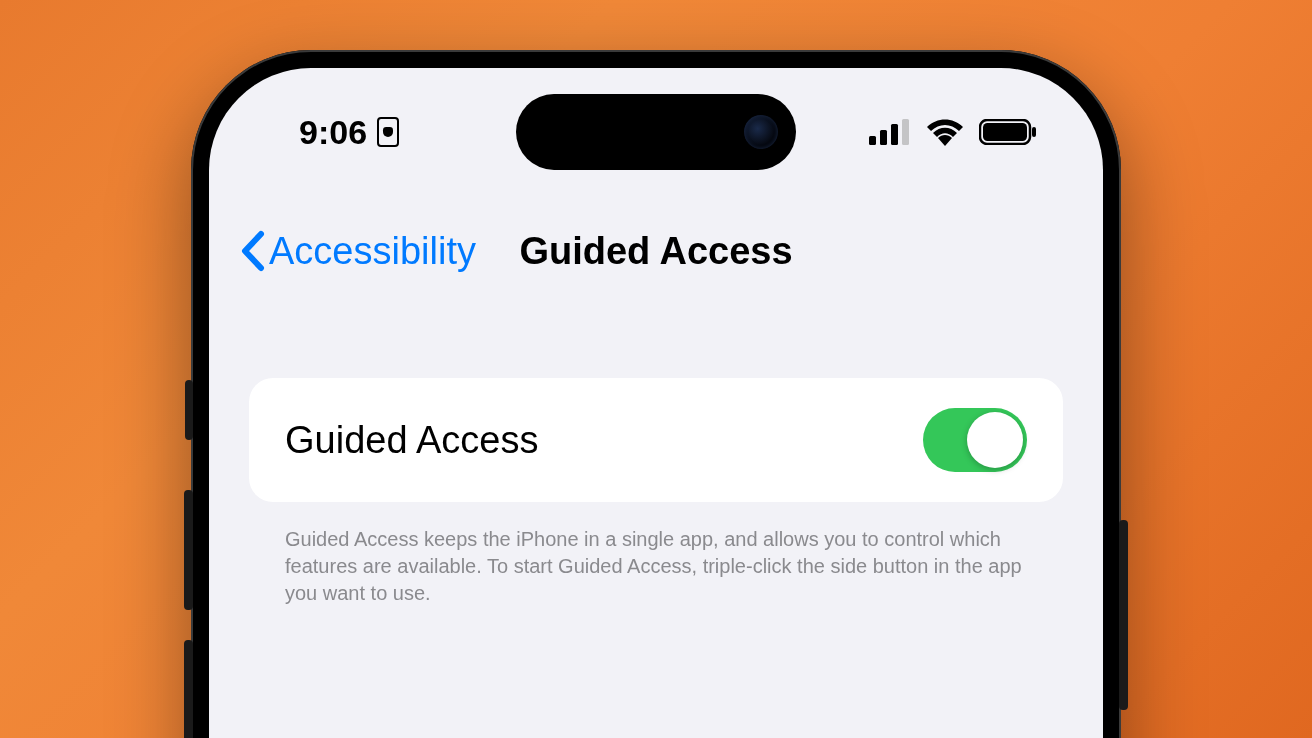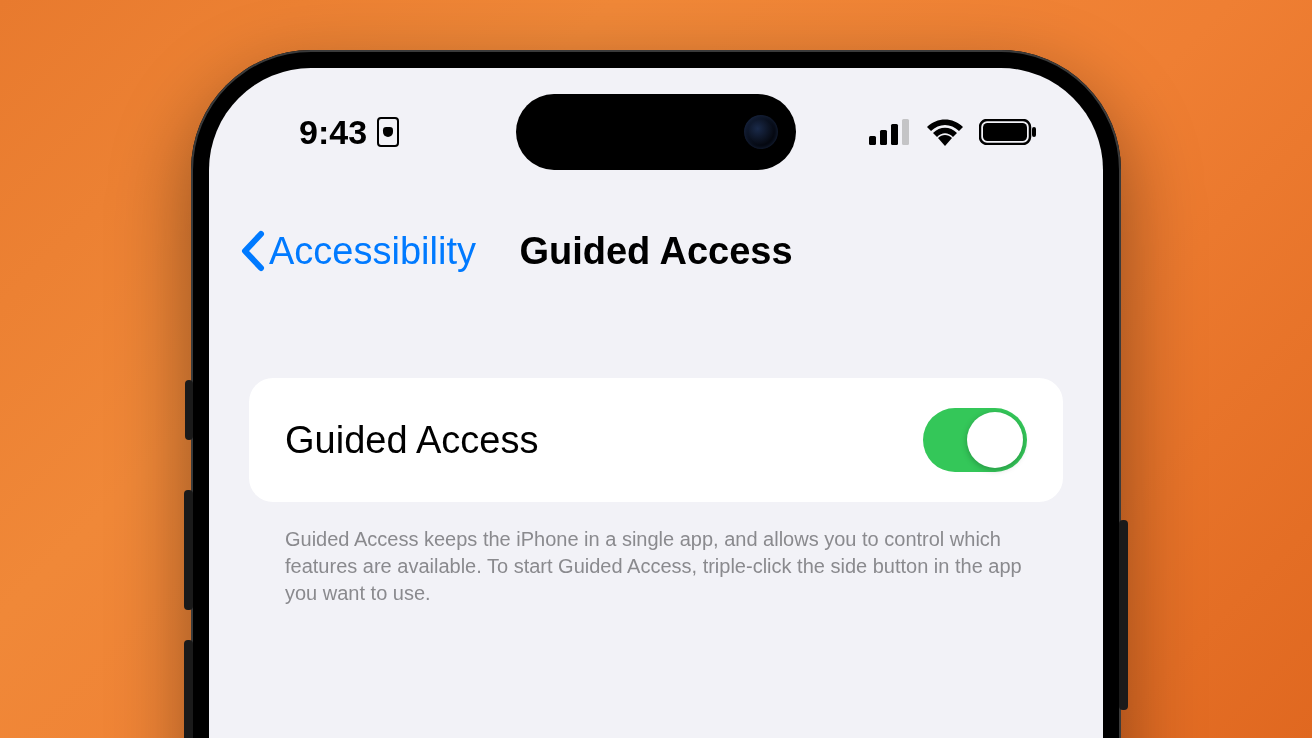--- a/index.html
+++ b/index.html
@@ -187,21 +187,21 @@
   <div class="side-button btn-power"></div>
 
   <div class="screen">
 
     <div class="dynamic-island">
       <div class="camera-dot"></div>
     </div>
 
     <div class="status-bar">
       <div class="status-left">
-        <span>9:43</span>
+        <span>9:06</span>
         <span class="portrait-lock"></span>
       </div>
       <div class="status-right">
         <svg width="42" height="26" viewBox="0 0 42 26">
           <rect x="0" y="17" width="7" height="9" rx="1.5" fill="#000"></rect>
           <rect x="11" y="11" width="7" height="15" rx="1.5" fill="#000"></rect>
           <rect x="22" y="5" width="7" height="21" rx="1.5" fill="#000"></rect>
           <rect x="33" y="0" width="7" height="26" rx="1.5" fill="#c4c4c6"></rect>
         </svg>
         <svg width="40" height="28" viewBox="0 0 40 28">

